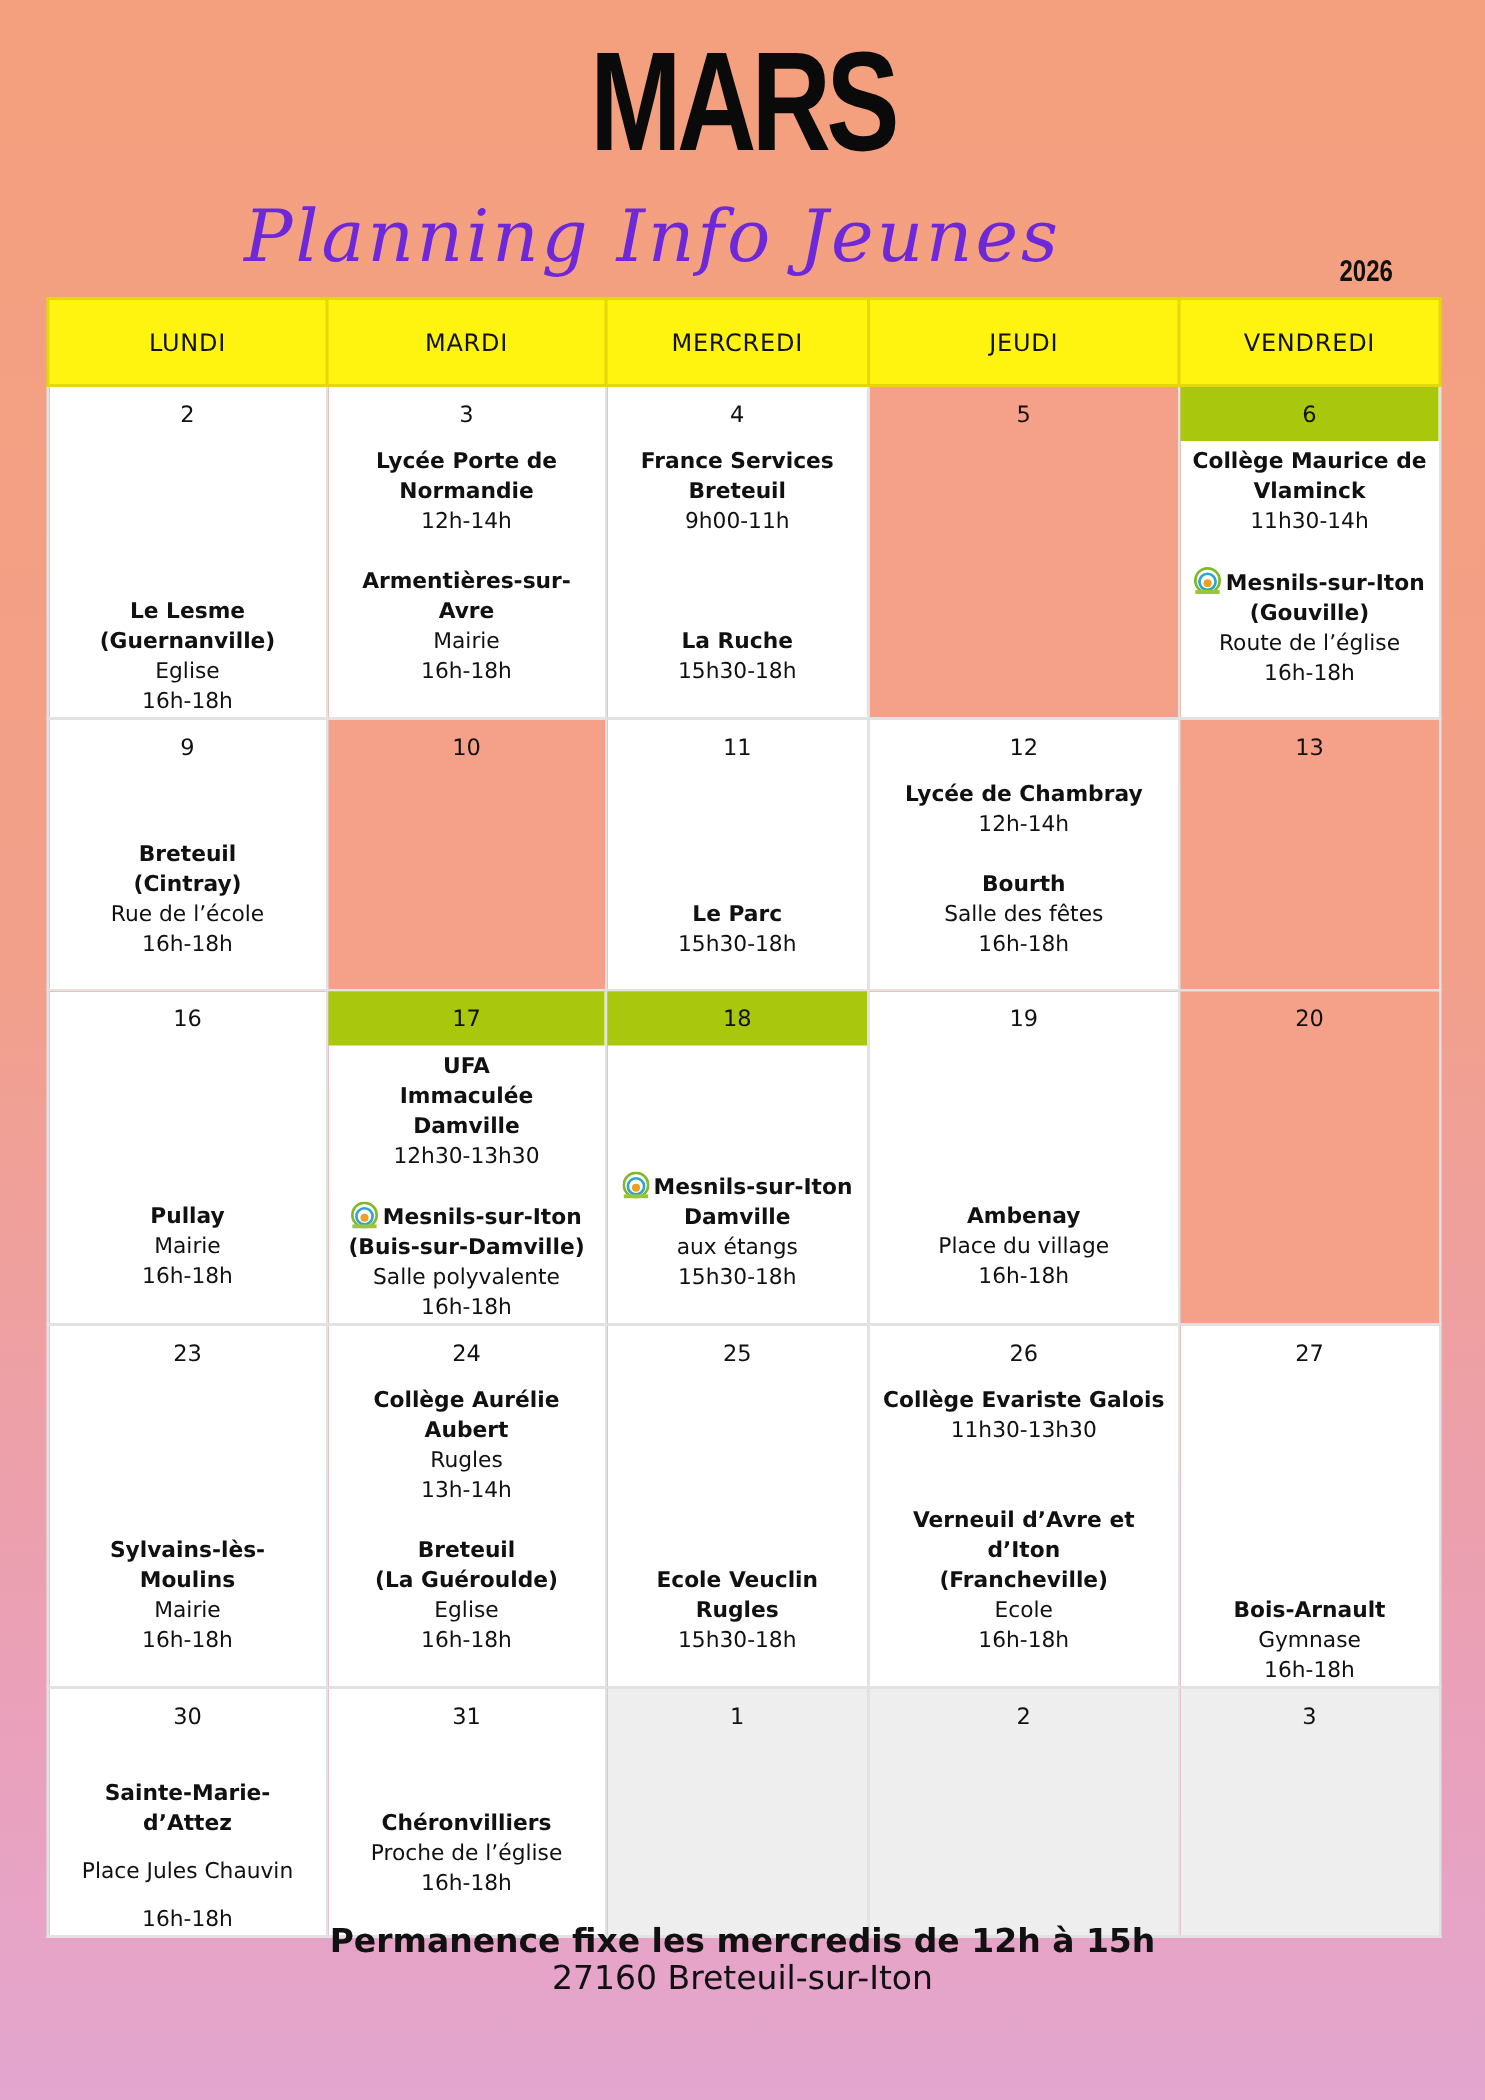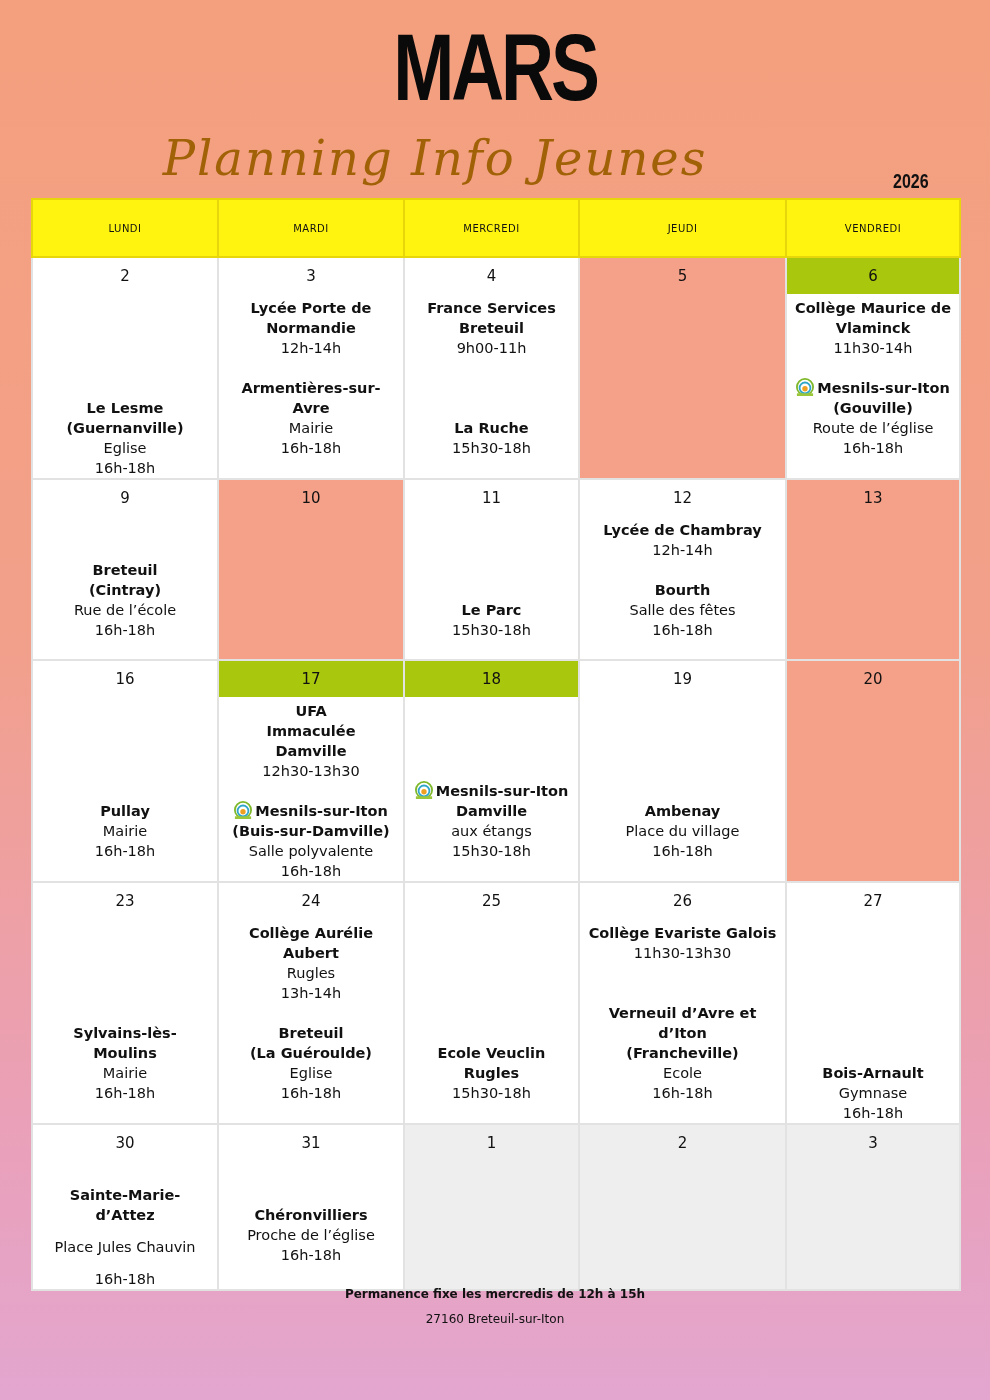--- a/index.html
+++ b/index.html
@@ -11,52 +11,52 @@
   }
   .title {
     position: absolute; left: 0; width: 990px; top: 18px; text-align: center;
     font-family: "Liberation Sans", sans-serif; font-weight: 900; font-size: 94px;
     letter-spacing: -4px; transform: scaleX(0.78); transform-origin: center top;
     line-height: 100px; color: #0a0a0a;
   }
   .subtitle {
     position: absolute; left: 0; width: 870px; top: 128px; text-align: center;
     font-family: "DejaVu Serif", serif; font-style: italic; font-size: 48px;
-    font-weight: normal; letter-spacing: 2px; line-height: 60px; color: #a16207;
+    font-weight: normal; letter-spacing: 2px; line-height: 60px; color: #6d28d9;
   }
   .year {
     position: absolute; left: 893px; top: 170px; font-family: "Liberation Sans", sans-serif;
     font-weight: 900; font-size: 20px; transform: scaleX(0.8); transform-origin: left top;
   }
   .calendar {
     position: absolute; left: 31px; top: 198px; width: 928px;
     border-collapse: collapse; table-layout: fixed;
   }
   .calendar th {
-    background: #fff40f; height: 54px; font-weight: normal; font-size: 10px;
+    background: #fff40f; height: 54px; font-weight: normal; font-size: 16px;
     letter-spacing: 0.5px; border: 2px solid #e6d60a; color: #111;
   }
   .calendar td {
     background: #fff; border: 2px solid #e2e2e2; vertical-align: top; text-align: center;
     padding: 0; font-size: 14.5px; line-height: 20px; position: relative;
   }
   .calendar td.closed { background: #f5a088; }
   .calendar td.out { background: #eeeeee; }
   .daynum { display: block; height: 36px; line-height: 36px; font-size: 15px; }
   .daynum.green { background: #a8c70d; margin: 0 0 4px 0; }
   .event { margin-top: 0; }
   .event .name { font-weight: bold; display: block; }
   .event .line { display: block; }
   .gap { height: 20px; }
   .logo {
     display: inline-block; width: 18px; height: 18px; vertical-align: -3px; margin-right: 3px;
   }
   .footer {
     position: absolute; left: 0; width: 990px; top: 1282px; text-align: center;
-    font-size: 12px; line-height: 25px; color: #111;
+    font-size: 22px; line-height: 25px; color: #111;
   }
   .footer .bold { font-weight: bold; }
 </style>
 </head>
 <body>
 
 <div class="title">MARS</div>
 <div class="subtitle">Planning Info Jeunes</div>
 <div class="year">2026</div>
 

